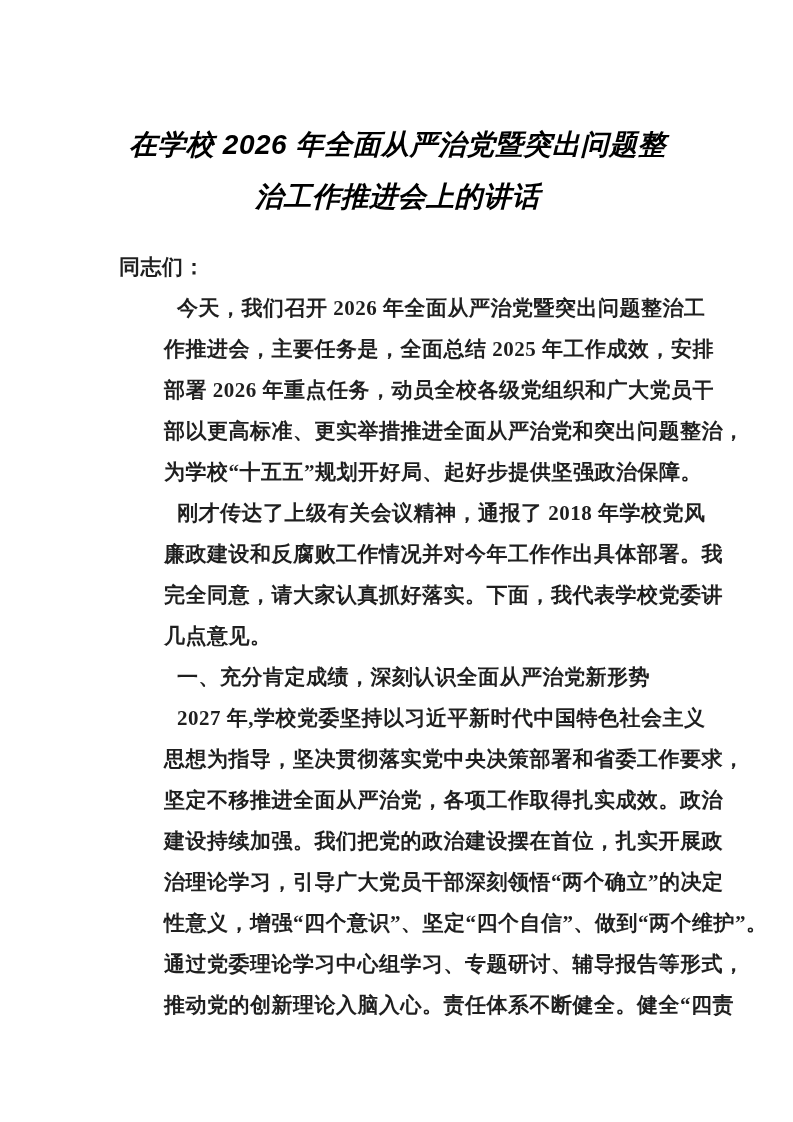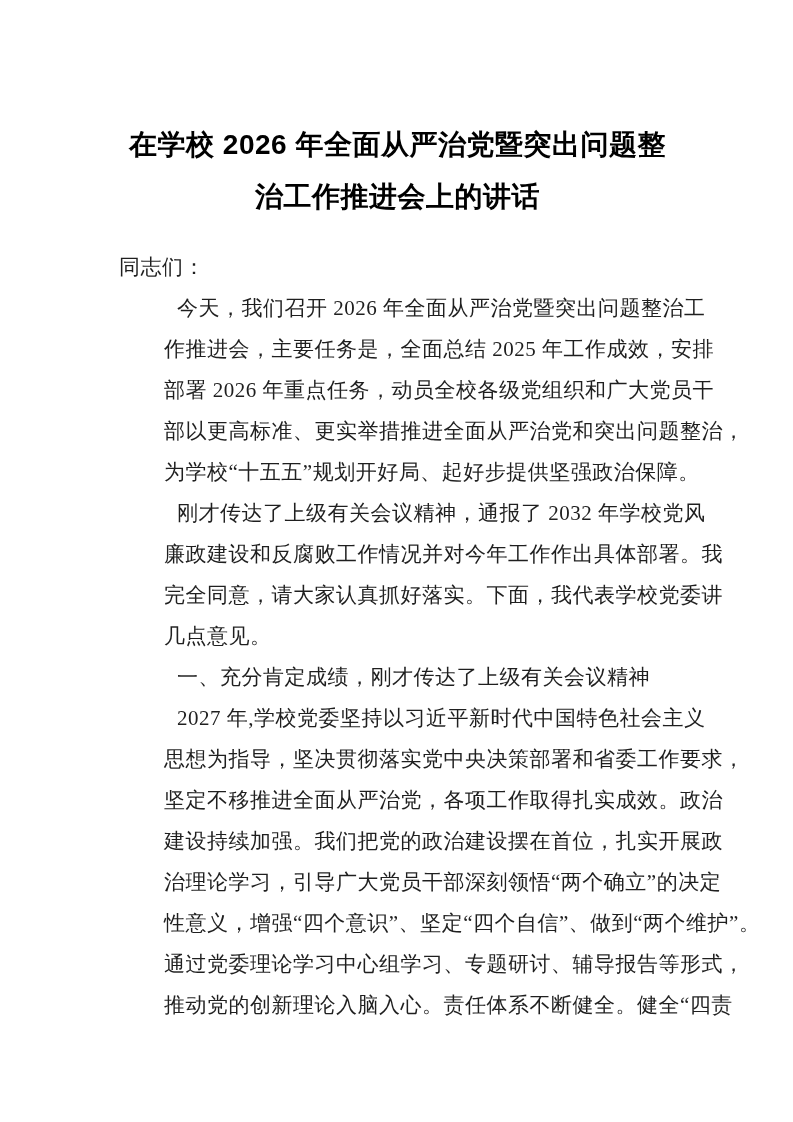--- a/index.html
+++ b/index.html
@@ -26,27 +26,29 @@
   .doc-title {
     margin: 0 0 24px 0;
     font-family: "Liberation Sans", "DejaVu Sans", sans-serif;
     font-weight: 700;
     font-size: 28px;
     line-height: 52px;
     color: #000000;
     text-align: center;
     white-space: pre;
     letter-spacing: 0.5px;
+    font-style: italic;
   }
   .body-text {
     font-family: "Liberation Serif", "DejaVu Serif", serif;
     font-size: 21px;
     line-height: 41px;
     color: #1f1f1f;
     letter-spacing: 0.5px;
+    font-weight: bold;
   }
   p.para {
     margin: 0;
     white-space: pre;
     text-align: justify;
   }
   p.para.indent {
     text-indent: 13px;
     margin-left: 45px;
   }
@@ -62,26 +64,26 @@
   <div class="body-text">
 
     <p class="para">同志们：</p>
 
     <p class="para indent">今天，我们召开 2026 年全面从严治党暨突出问题整治工
 作推进会，主要任务是，全面总结 2025 年工作成效，安排
 部署 2026 年重点任务，动员全校各级党组织和广大党员干
 部以更高标准、更实举措推进全面从严治党和突出问题整治，
 为学校“十五五”规划开好局、起好步提供坚强政治保障。</p>
 
-    <p class="para indent">刚才传达了上级有关会议精神，通报了 2032 年学校党风
+    <p class="para indent">刚才传达了上级有关会议精神，通报了 2018 年学校党风
 廉政建设和反腐败工作情况并对今年工作作出具体部署。我
 完全同意，请大家认真抓好落实。下面，我代表学校党委讲
 几点意见。</p>
 
-    <p class="para indent">一、充分肯定成绩，刚才传达了上级有关会议精神</p>
+    <p class="para indent">一、充分肯定成绩，深刻认识全面从严治党新形势</p>
 
     <p class="para indent">2027 年,学校党委坚持以习近平新时代中国特色社会主义
 思想为指导，坚决贯彻落实党中央决策部署和省委工作要求，
 坚定不移推进全面从严治党，各项工作取得扎实成效。政治
 建设持续加强。我们把党的政治建设摆在首位，扎实开展政
 治理论学习，引导广大党员干部深刻领悟“两个确立”的决定
 性意义，增强“四个意识”、坚定“四个自信”、做到“两个维护”。
 通过党委理论学习中心组学习、专题研讨、辅导报告等形式，
 推动党的创新理论入脑入心。责任体系不断健全。健全“四责</p>
 

